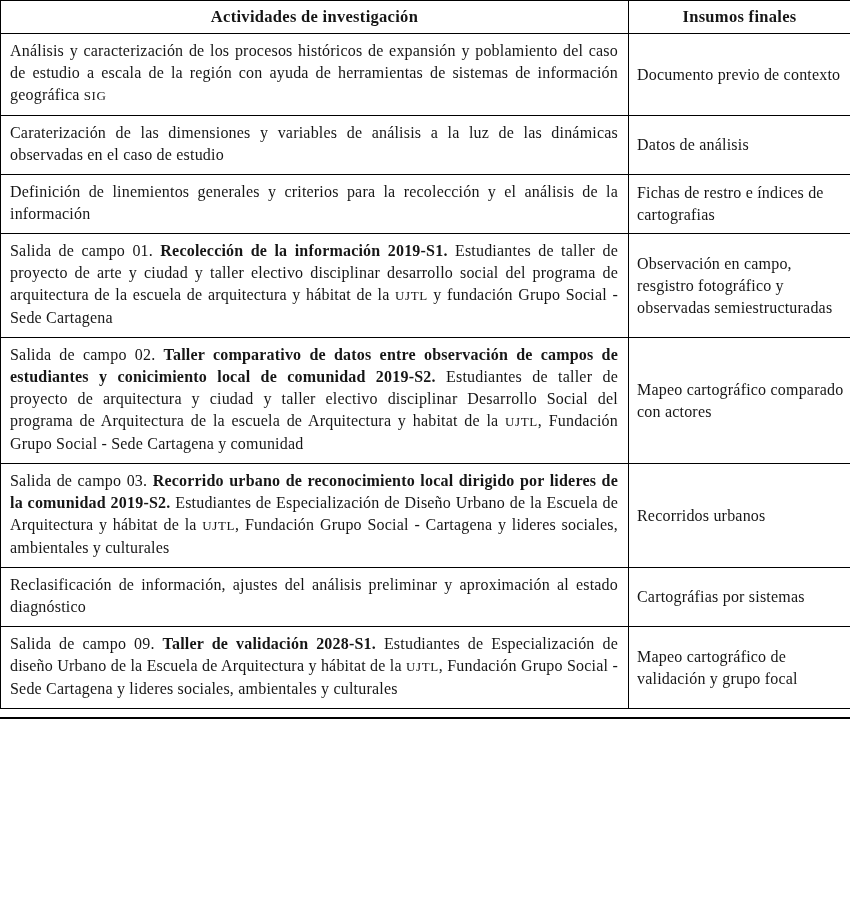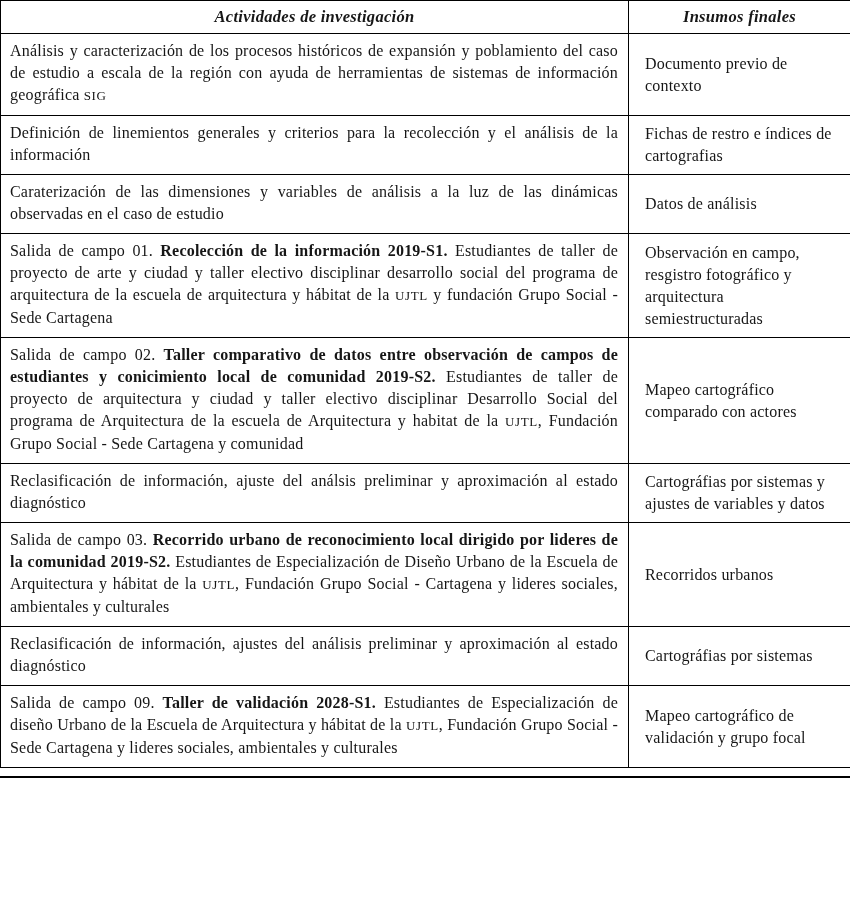--- a/index.html
+++ b/index.html
@@ -22,36 +22,35 @@
   col.col-activity { width: 628px; }
   col.col-output   { width: 222px; }
   th {
     border: 1px solid #000;
     font-weight: bold;
     font-size: 16.5px;
     letter-spacing: 0.3px;
     text-align: center;
     padding: 6px 4px;
     line-height: 20px;
-    font-style: italic;
   }
   td {
     border: 1px solid #000;
     font-size: 16px;
     line-height: 22px;
     letter-spacing: 0.2px;
     vertical-align: middle;
   }
   td.activity {
     text-align: justify;
     padding: 6px 10px 8px 9px;
   }
   td.output {
     text-align: left;
-    padding: 6px 6px 6px 16px;
+    padding: 6px 6px 6px 8px;
   }
   .bold { font-weight: bold; }
   .caps {
     font-size: 13px;
     letter-spacing: 0.6px;
   }
   .bottom-rule {
     width: 850px;
     height: 10px;
     border-bottom: 2px solid #000;
@@ -71,38 +70,34 @@
       <th>Actividades de investigación</th>
       <th>Insumos finales</th>
     </tr>
   </thead>
   <tbody>
       <tr>
         <td class="activity"><span>Análisis y caracterización de los procesos históricos de expansión y poblamiento del caso de estudio a escala de la región con ayuda de herramientas de sistemas de información geográfica </span><span class="caps">SIG</span></td>
         <td class="output">Documento previo de contexto</td>
       </tr>
       <tr>
+        <td class="activity"><span>Caraterización de las dimensiones y variables de análisis a la luz de las dinámicas observadas en el caso de estudio</span></td>
+        <td class="output">Datos de análisis</td>
+      </tr>
+      <tr>
         <td class="activity"><span>Definición de linemientos generales y criterios para la recolección y el análisis de la información</span></td>
         <td class="output">Fichas de restro e índices de cartografias</td>
       </tr>
       <tr>
-        <td class="activity"><span>Caraterización de las dimensiones y variables de análisis a la luz de las dinámicas observadas en el caso de estudio</span></td>
-        <td class="output">Datos de análisis</td>
-      </tr>
-      <tr>
         <td class="activity"><span>Salida de campo 01. </span><span class="bold">Recolección de la información 2019-S1.</span><span> Estudiantes de taller de proyecto de arte y ciudad y taller electivo disciplinar desarrollo social del programa de arquitectura de la escuela de arquitectura y hábitat de la </span><span class="caps">UJTL</span><span> y fundación Grupo Social - Sede Cartagena</span></td>
-        <td class="output">Observación en campo, resgistro fotográfico y arquitectura semiestructuradas</td>
+        <td class="output">Observación en campo, resgistro fotográfico y observadas semiestructuradas</td>
       </tr>
       <tr>
         <td class="activity"><span>Salida de campo 02. </span><span class="bold">Taller comparativo de datos entre observación de campos de estudiantes y conicimiento local de comunidad 2019-S2.</span><span> Estudiantes de taller de proyecto de arquitectura y ciudad y taller electivo disciplinar Desarrollo Social del programa de Arquitectura de la escuela de Arquitectura y habitat de la </span><span class="caps">UJTL</span><span>, Fundación Grupo Social - Sede Cartagena y comunidad</span></td>
         <td class="output">Mapeo cartográfico comparado con actores</td>
-      </tr>
-      <tr>
-        <td class="activity"><span>Reclasificación de información, ajuste del análsis preliminar y aproximación al estado diagnóstico</span></td>
-        <td class="output">Cartográfias por sistemas y ajustes de variables y datos</td>
       </tr>
       <tr>
         <td class="activity"><span>Salida de campo 03. </span><span class="bold">Recorrido urbano de reconocimiento local dirigido por lideres de la comunidad 2019-S2.</span><span> Estudiantes de Especialización de Diseño Urbano de la Escuela de Arquitectura y hábitat de la </span><span class="caps">UJTL</span><span>, Fundación Grupo Social - Cartagena y lideres sociales, ambientales y culturales</span></td>
         <td class="output">Recorridos urbanos</td>
       </tr>
       <tr>
         <td class="activity"><span>Reclasificación de información, ajustes del análisis preliminar y aproximación al estado diagnóstico</span></td>
         <td class="output">Cartográfias por sistemas</td>
       </tr>
       <tr>

